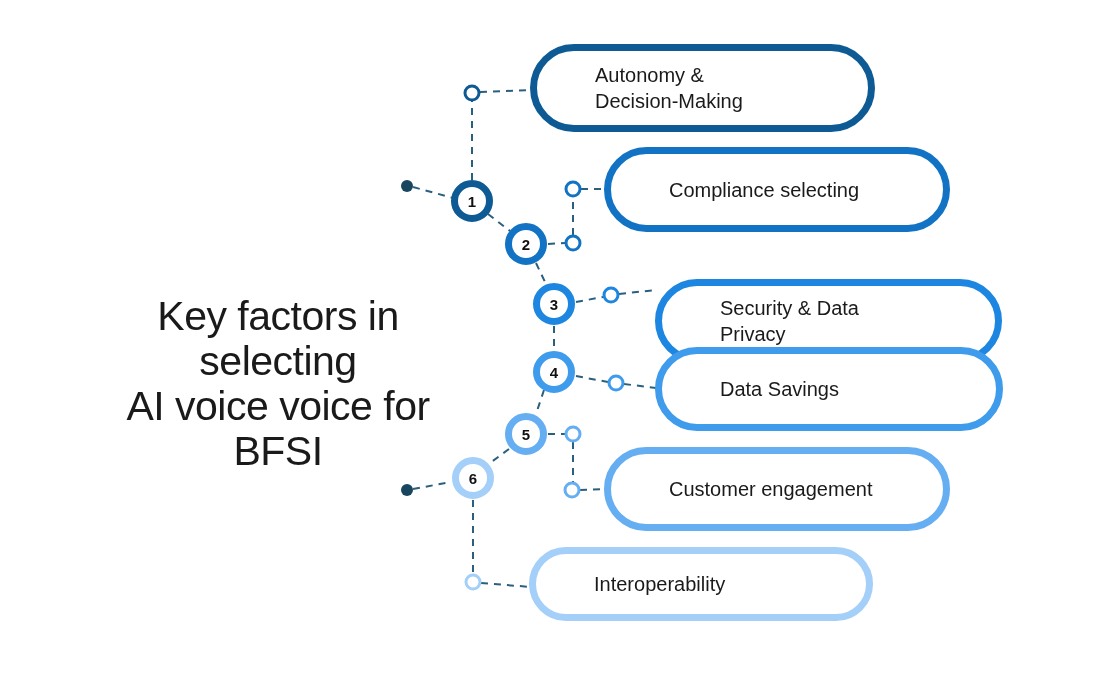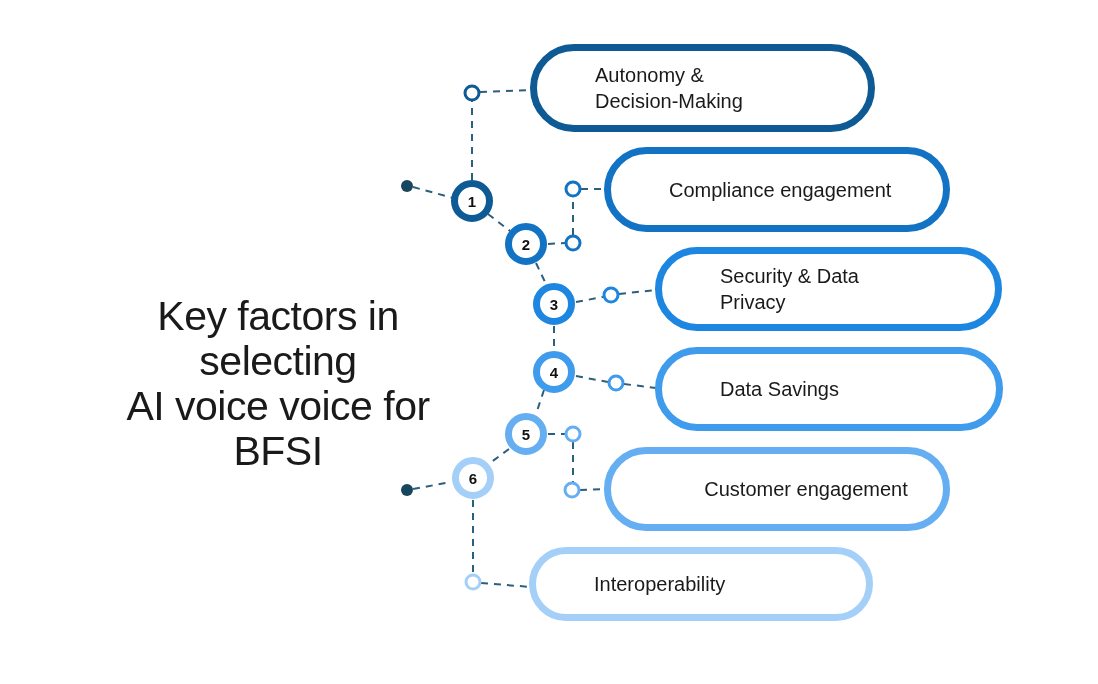--- a/index.html
+++ b/index.html
@@ -134,29 +134,29 @@
   </div>
   <div class="node n6" style="border-color: rgb(164, 207, 248);">
     <span>6</span>
   </div>
 
   <div class="pill p1" style="border-color: rgb(14, 90, 148);">
     <span class="pill-label">Autonomy &amp;
 Decision-Making</span>
   </div>
   <div class="pill p2" style="border-color: rgb(18, 115, 196);">
-    <span class="pill-label">Compliance engagement</span>
+    <span class="pill-label">Compliance selecting</span>
   </div>
-  <div class="pill p3" style="border-color: rgb(28, 134, 224);">
+  <div class="pill p3" style="border-color: rgb(28, 134, 224); margin-top: 32px;">
     <span class="pill-label">Security &amp; Data
 Privacy</span>
   </div>
   <div class="pill p4" style="border-color: rgb(63, 155, 236);">
     <span class="pill-label">Data Savings</span>
   </div>
-  <div class="pill p5" style="border-color: rgb(102, 174, 242); justify-content: center;">
+  <div class="pill p5" style="border-color: rgb(102, 174, 242);">
     <span class="pill-label">Customer engagement</span>
   </div>
   <div class="pill p6" style="border-color: rgb(164, 207, 248);">
     <span class="pill-label">Interoperability</span>
   </div>
 
 </div>
 
 </body></html>

